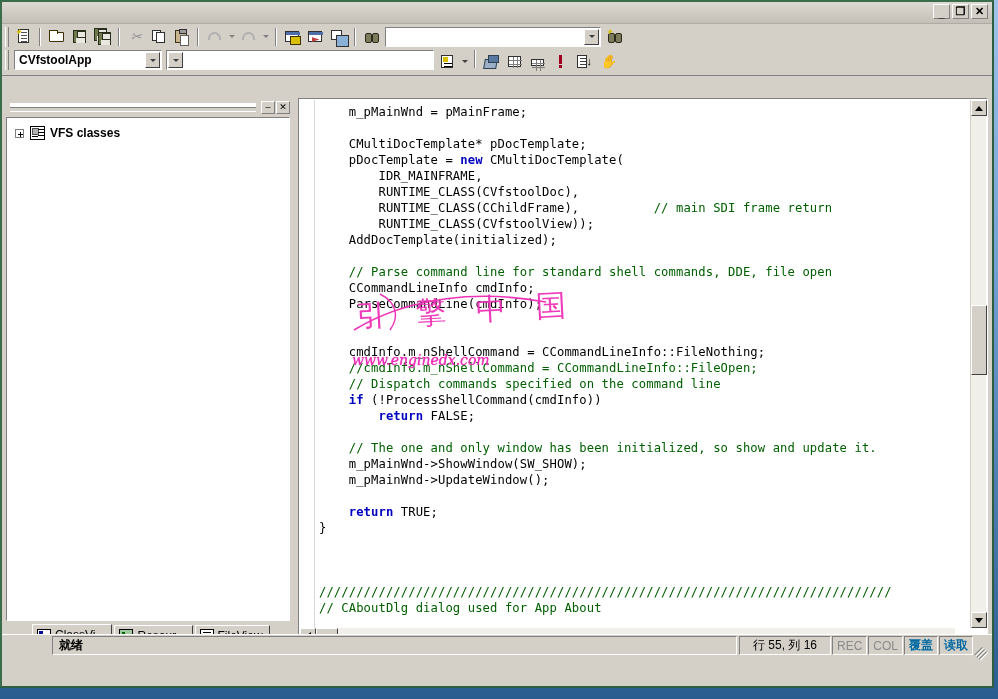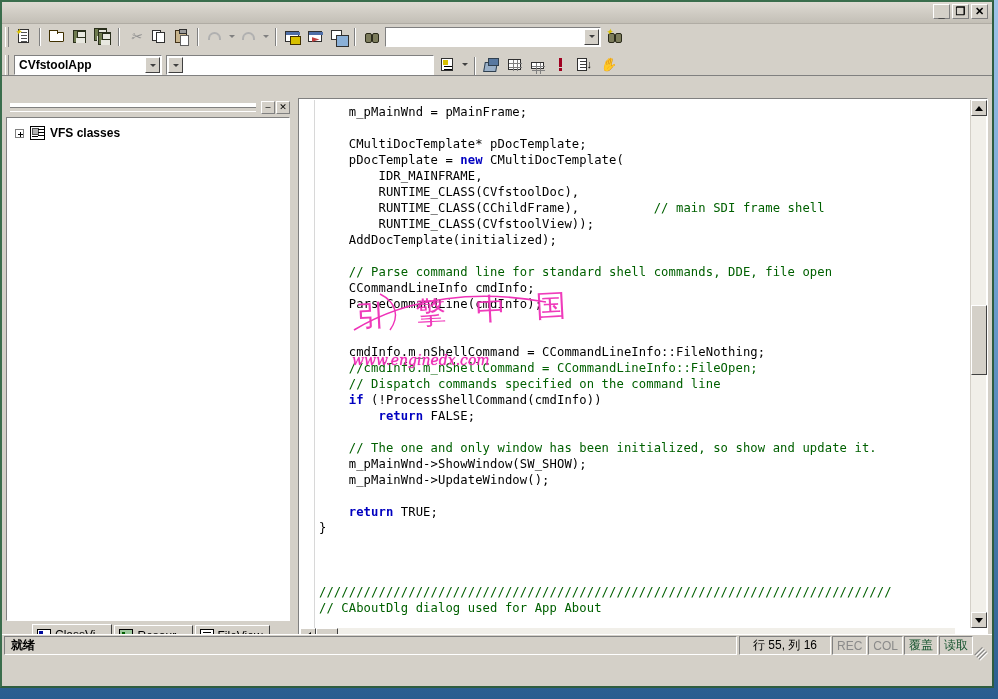--- a/index.html
+++ b/index.html
@@ -145,21 +145,21 @@
     background: #d4d0c8;
     border: 1px solid;
     border-color: #fff #404040 #404040 #fff;
     display: flex; align-items: center; justify-content: center;
   }
   
   .wizbar {
     height: 26px;
     background: #d4d0c8;
     display: flex;
-    align-items: flex-end;
+    align-items: flex-start;
     padding-left: 2px;
     border-bottom: 1px solid #808080;
   }
   
   .workarea {
     position: absolute;
     left: 0; top: 94px;
     width: 990px; height: 560px;
     background: #d4d0c8;
   }
@@ -342,20 +342,21 @@
   }
   .hs-track { flex: 1; background:#f1efe9; }
   
   .statusbar {
     position: absolute;
     left: 0; bottom: 0;
     width: 990px; height: 22px;
     background: #d4d0c8;
     display: flex; align-items: center;
     border-top: 1px solid #fff;
+    padding-left: 48px;
   }
   .sb-main {
     flex: 1; height: 19px; margin: 0 2px 0 2px;
     border: 1px solid; border-color: #808080 #fff #fff #808080;
     display: flex; align-items: center;
     padding-left: 6px;
     font-size: 12px;
     font-family: "Liberation Sans", sans-serif;
     font-weight: bold;
     color: #000;
@@ -365,21 +366,21 @@
     border: 1px solid; border-color: #808080 #fff #fff #808080;
     display: flex; align-items: center; justify-content: center;
     font-size: 12px;
     font-family: "Liberation Sans", sans-serif;
     color: #000;
     margin-right: 1px;
     padding: 0 4px;
     white-space: nowrap;
   }
   .sb-cell.dim { color: #8a8a8a; font-weight: normal; }
-  .sb-cell.dimcn { color: #14532d; font-weight: normal; }
+  .sb-cell.dimcn { color: #0369a1; font-weight: bold; }
   .sb-grip {
     width: 16px; height: 19px;
     position: relative; margin-right: 2px;
   }
   .sb-grip::before, .sb-grip::after {
     content:""; position:absolute; right:2px; bottom:2px;
     width:11px; height:1px; background:#fff;
     box-shadow: 0 -3px 0 #fff, 0 -6px 0 #fff;
     transform: rotate(-45deg); transform-origin: right bottom;
   }
@@ -675,21 +676,21 @@
 
       <div class="editor-frame">
         <div class="code">
           <div class="gutter"></div>
           <pre class="src" id="src"><span>    m_pMainWnd = pMainFrame;</span>
 <span></span>
 <span>    CMultiDocTemplate* pDocTemplate;</span>
 <span>    pDocTemplate = </span><span class="kw">new</span><span> CMultiDocTemplate(</span>
 <span>        IDR_MAINFRAME,</span>
 <span>        RUNTIME_CLASS(CVfstoolDoc),</span>
-<span>        RUNTIME_CLASS(CChildFrame),          </span><span class="cmt">// main SDI frame shell</span>
+<span>        RUNTIME_CLASS(CChildFrame),          </span><span class="cmt">// main SDI frame return</span>
 <span>        RUNTIME_CLASS(CVfstoolView));</span>
 <span>    AddDocTemplate(initialized);</span>
 <span></span>
 <span>    </span><span class="cmt">// Parse command line for standard shell commands, DDE, file open</span>
 <span>    CCommandLineInfo cmdInfo;</span>
 <span>    ParseCommandLine(cmdInfo);</span>
 <span></span>
 <span></span>
 <span>    cmdInfo.m_nShellCommand = CCommandLineInfo::FileNothing;</span>
 <span class="cmt">    //cmdInfo.m_nShellCommand = CCommandLineInfo::FileOpen;</span>

